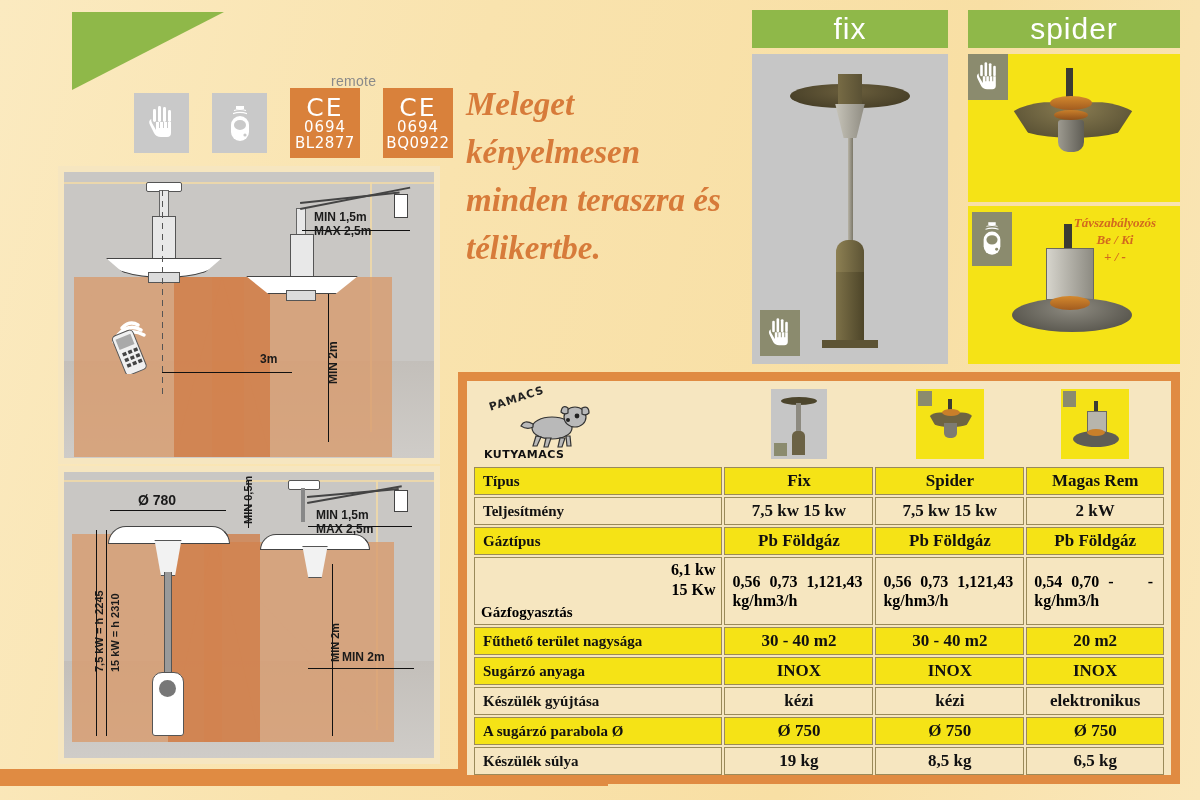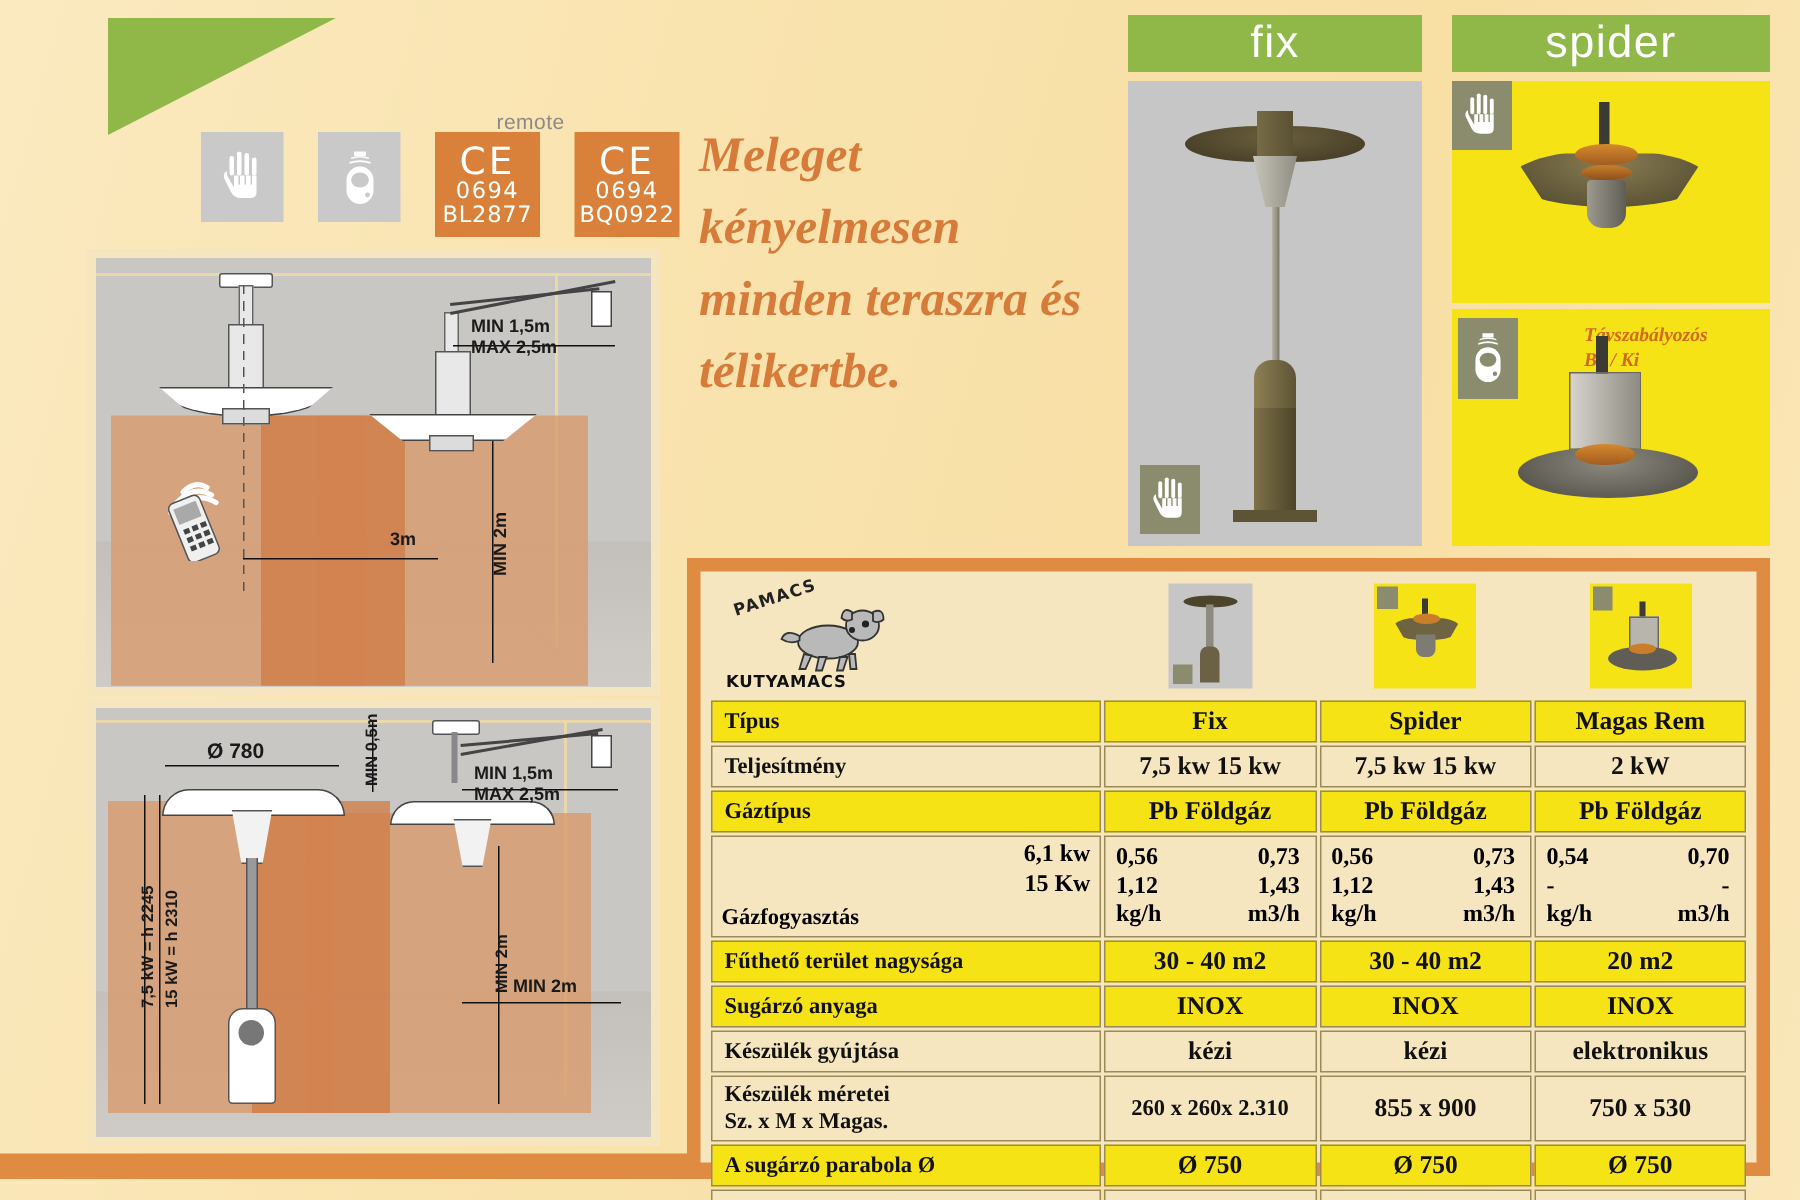--- a/index.html
+++ b/index.html
@@ -14,21 +14,21 @@
         overflow:hidden;}
 
   
   .corner-tri{position:absolute;left:72px;top:12px;width:0;height:0;
     border-top:78px solid #8FB849;border-right:152px solid transparent;}
 
   
   .bottom-bar{position:absolute;left:0;top:769px;width:608px;height:17px;background:#E08B42;}
 
   
-  .badges{position:absolute;left:108px;top:88px;display:flex;align-items:flex-start;gap:23px;padding-left:26px;}
+  .badges{position:absolute;left:108px;top:88px;display:flex;align-items:center;gap:23px;padding-left:26px;}
   .badge{width:55px;height:60px;position:relative;}
   .badge.grey{background:#C9C9C9;}
   .badge.ce{background:#D9813B;width:70px;height:70px;}
   .remote-label{position:absolute;left:331px;top:73px;font-size:14px;color:#8a8a8a;
      font-family:"Liberation Sans",sans-serif;letter-spacing:.3px;}
   .ce-wrap{position:relative;}
   .ce-inner{position:absolute;left:0;top:0;width:70px;height:70px;
     display:flex;flex-direction:column;align-items:center;justify-content:center;color:#fff;}
   .ce-mark{font-size:25px;line-height:23px;font-weight:400;letter-spacing:2px;
     font-family:"DejaVu Sans",sans-serif;}
@@ -57,21 +57,21 @@
   
   .panel-title{background:#8FB849;color:#fff;font-family:"Liberation Sans",sans-serif;
     font-weight:400;text-align:center;font-size:30px;line-height:38px;letter-spacing:1px;}
   #fix-panel{position:absolute;left:752px;top:10px;width:196px;height:354px;}
   #fix-photo{position:absolute;left:0;top:44px;width:196px;height:310px;background:#C6C6C6;}
   #spider-panel{position:absolute;left:968px;top:10px;width:212px;height:354px;}
   #spider-photo-a{position:absolute;left:0;top:44px;width:212px;height:148px;background:#F5E316;}
   #spider-photo-b{position:absolute;left:0;top:196px;width:212px;height:158px;background:#F5E316;}
   .mini-badge{position:absolute;background:#8B8B6E;width:40px;height:46px;}
 
-  .tav-text{position:absolute;right:6px;top:8px;width:118px;text-align:left;
+  .tav-text{position:absolute;right:6px;top:8px;width:118px;text-align:center;
     font-family:"Liberation Serif",serif;font-style:italic;font-weight:700;
     color:#D2691E;font-size:13px;line-height:17px;}
 
   
   #tagline{position:absolute;left:466px;top:80px;width:270px;
     font-family:"Liberation Serif",serif;font-style:italic;font-weight:700;
     color:#D77B3A;font-size:33px;line-height:48px;}
 
   
   #table-frame{position:absolute;left:458px;top:372px;width:722px;height:412px;
@@ -87,21 +87,21 @@
   .thumb.yellow{background:#F5E316;width:68px;}
   .lbl{background:#F5E316;font-weight:700;font-size:15px;padding:3px 8px;color:#111;}
   .lbl.cream{background:#F6E6C0;}
   .val{background:#F5E316;font-weight:700;font-size:17px;text-align:center;color:#111;padding:3px 2px;}
   .val.cream{background:#F6E6C0;}
   .gasrow td{padding:2px 4px;}
   .gas-label{background:#F6E6C0;font-weight:700;font-size:15px;position:relative;height:62px;}
   .gas-kw{position:absolute;right:6px;top:2px;text-align:right;font-size:16px;line-height:20px;}
   .gas-name{position:absolute;left:6px;bottom:3px;font-size:15px;}
   .gas-val{background:#F6E6C0;font-weight:700;font-size:16px;padding:2px 4px;}
-  .gas-val .grid{display:grid;grid-template-columns:1fr 1fr;row-gap:1px;text-align:center;}
+  .gas-val .grid{display:grid;grid-template-columns:1fr 1fr 1fr 1fr;row-gap:1px;text-align:center;}
   .gas-val .grid span:nth-child(odd){text-align:left;padding-left:3px;}
   .gas-val .grid span:nth-child(even){text-align:right;padding-right:6px;}
   .two-line{font-size:15px;line-height:18px;}
   .logo-dog{font-family:"DejaVu Sans",sans-serif;}
 </style>
 </head>
 <body>
 
 <div class="page">
 
@@ -473,29 +473,20 @@
           <td class="val">INOX</td>
         </tr>
 
         <tr>
           <td class="lbl cream">Készülék gyújtása</td>
           <td class="val cream">kézi</td>
           <td class="val cream">kézi</td>
           <td class="val cream">elektronikus</td>
         </tr>
 
-        <tr>
-          <td class="lbl cream two-line">
-            <div>Készülék méretei</div>
-            <div>Sz. x M x Magas.</div>
-          </td>
-          <td class="val cream" style="font-size:15px;line-height:19px;">260 x 260x 2.310</td>
-          <td class="val cream">855 x  900</td>
-          <td class="val cream">750 x 530</td>
-        </tr>
 
         <tr>
           <td class="lbl">A sugárzó parabola  Ø</td>
           <td class="val">Ø  750</td>
           <td class="val">Ø  750</td>
           <td class="val">Ø  750</td>
         </tr>
 
         <tr>
           <td class="lbl cream">Készülék súlya</td>

